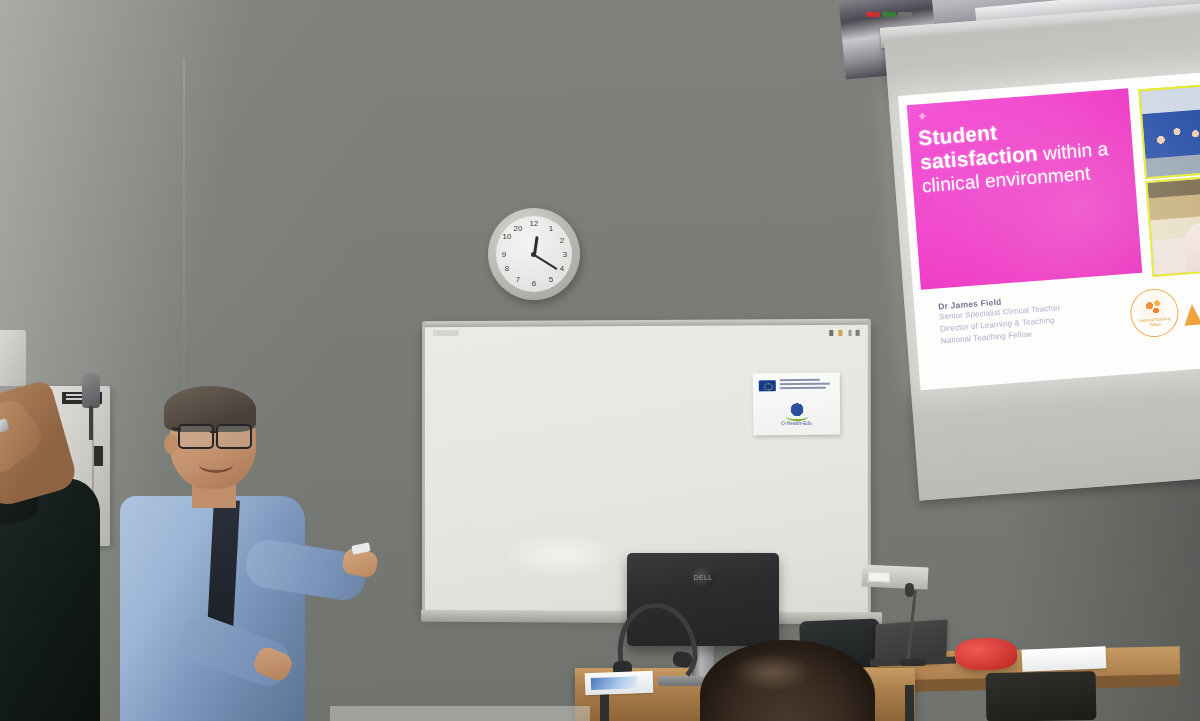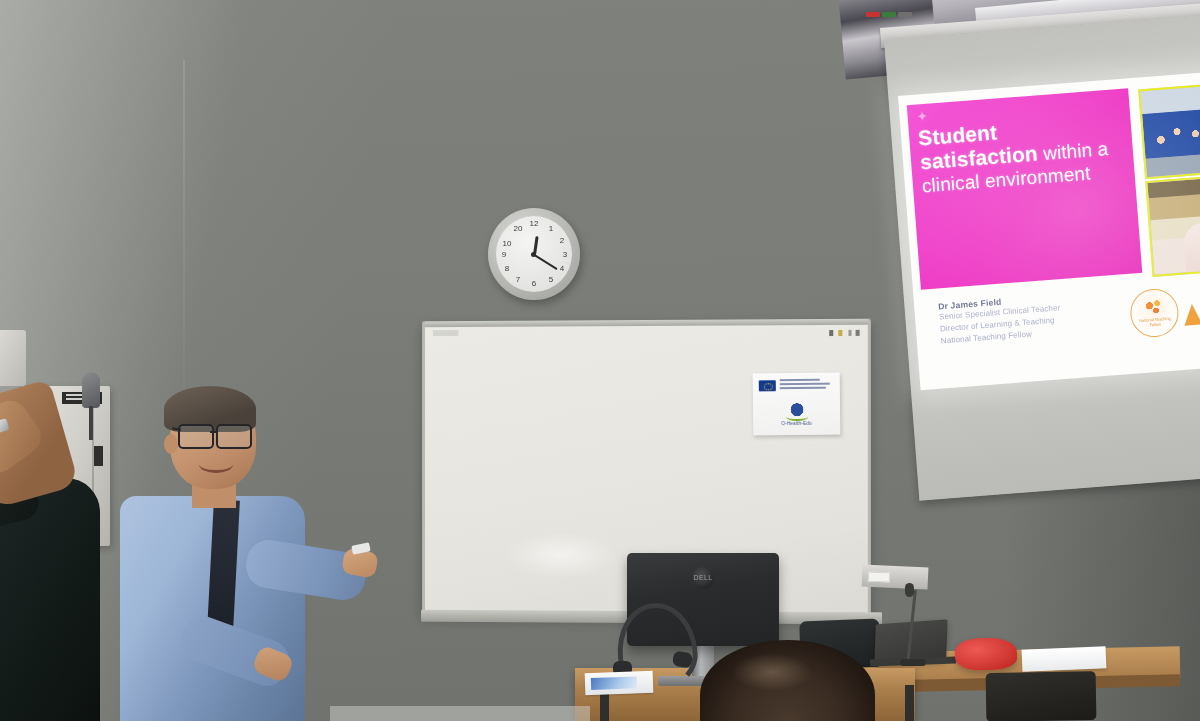--- a/index.html
+++ b/index.html
@@ -445,21 +445,21 @@
       <div class="cn" style="left:32px;top:3px;">12</div>
       <div class="cn" style="left:49px;top:8px;">1</div>
       <div class="cn" style="left:60px;top:20px;">2</div>
       <div class="cn" style="left:63px;top:34px;">3</div>
       <div class="cn" style="left:60px;top:48px;">4</div>
       <div class="cn" style="left:49px;top:59px;">5</div>
       <div class="cn" style="left:32px;top:63px;">6</div>
       <div class="cn" style="left:16px;top:59px;">7</div>
       <div class="cn" style="left:5px;top:48px;">8</div>
       <div class="cn" style="left:2px;top:34px;">9</div>
-      <div class="cn" style="left:5px;top:23px;">10</div>
+      <div class="cn" style="left:5px;top:16px;">10</div>
       <div class="cn" style="left:16px;top:8px;">20</div>
       <div class="hand-h"></div>
       <div class="hand-m"></div>
       <div class="hand-c"></div>
     </div>
   </div>
 
   <div class="whiteboard">
     <div class="wb-topbar"></div>
     <div class="wb-tag"></div>

